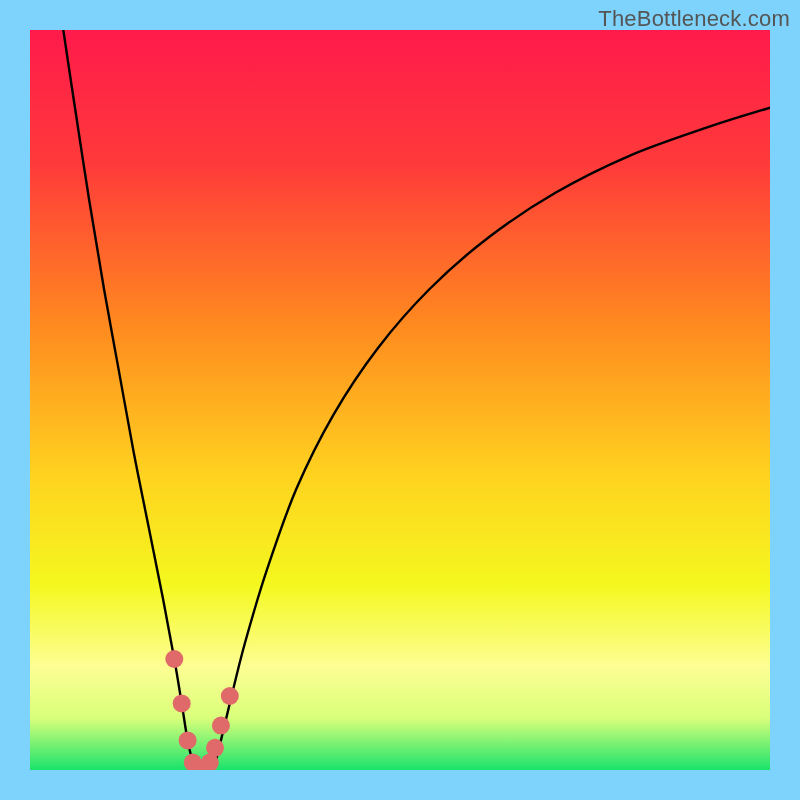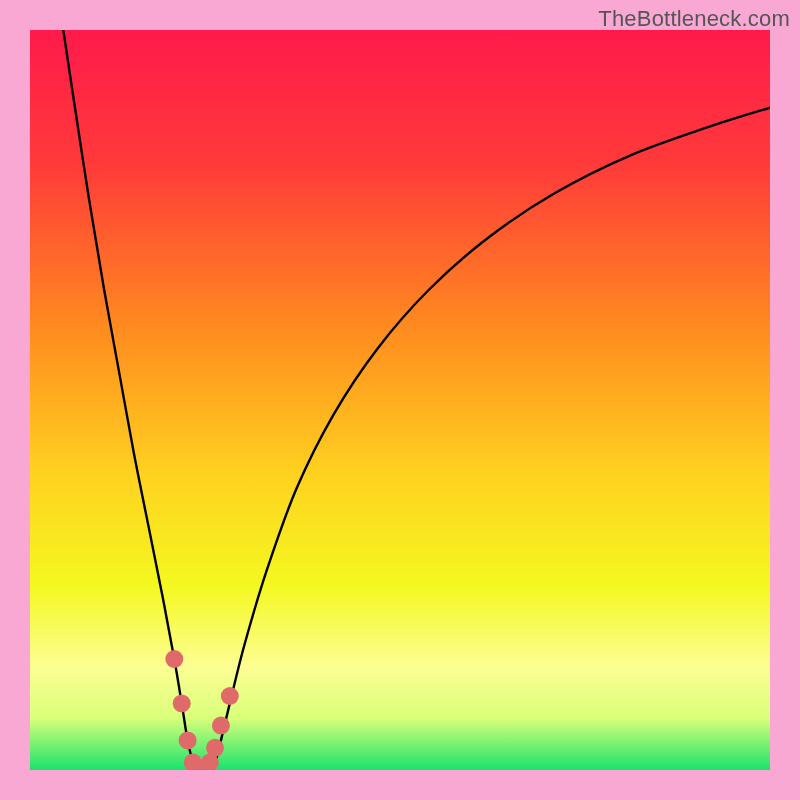--- a/index.html
+++ b/index.html
@@ -8,21 +8,21 @@
     width: 800px;
     height: 800px;
     overflow: hidden;
     font-family: Arial, Helvetica, sans-serif;
     background: #000;
   }
   .frame {
     width: 800px;
     height: 800px;
     position: relative;
-    background: #f9a8d4;
+    background: #7dd3fc;
   }
   .plot-area {
     position: absolute;
     left: 30px;
     top: 30px;
     width: 740px;
     height: 740px;
     overflow: visible;
   }
   .attribution {

